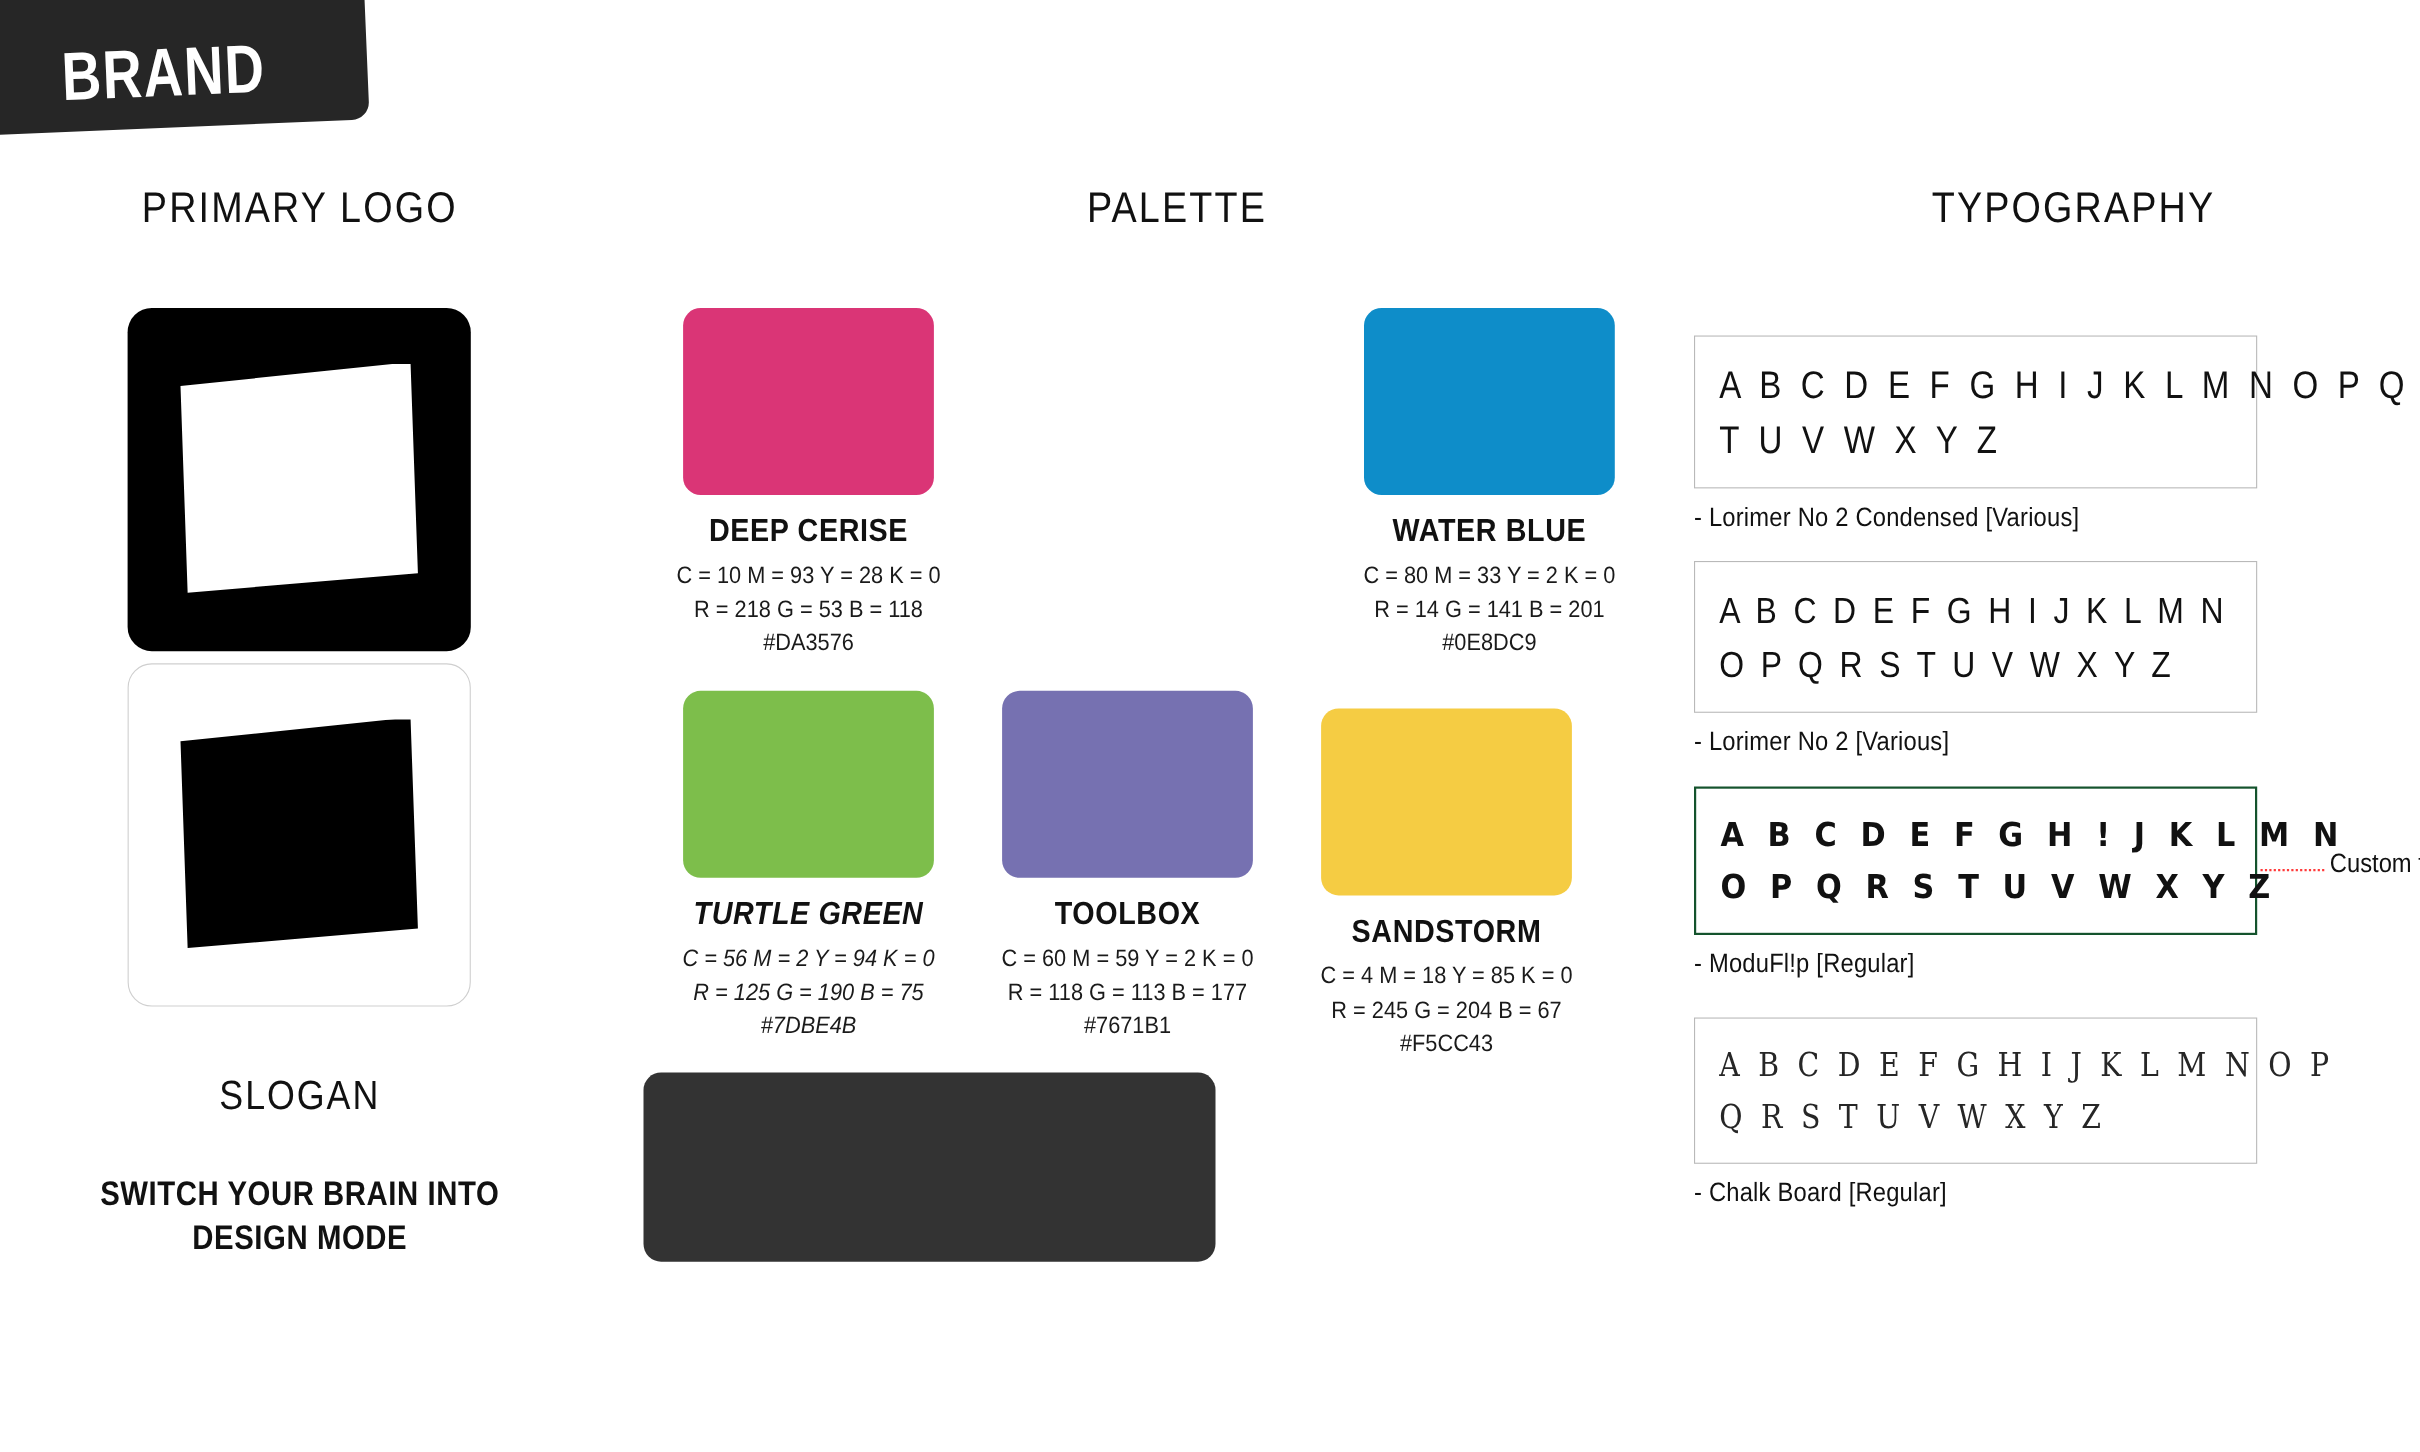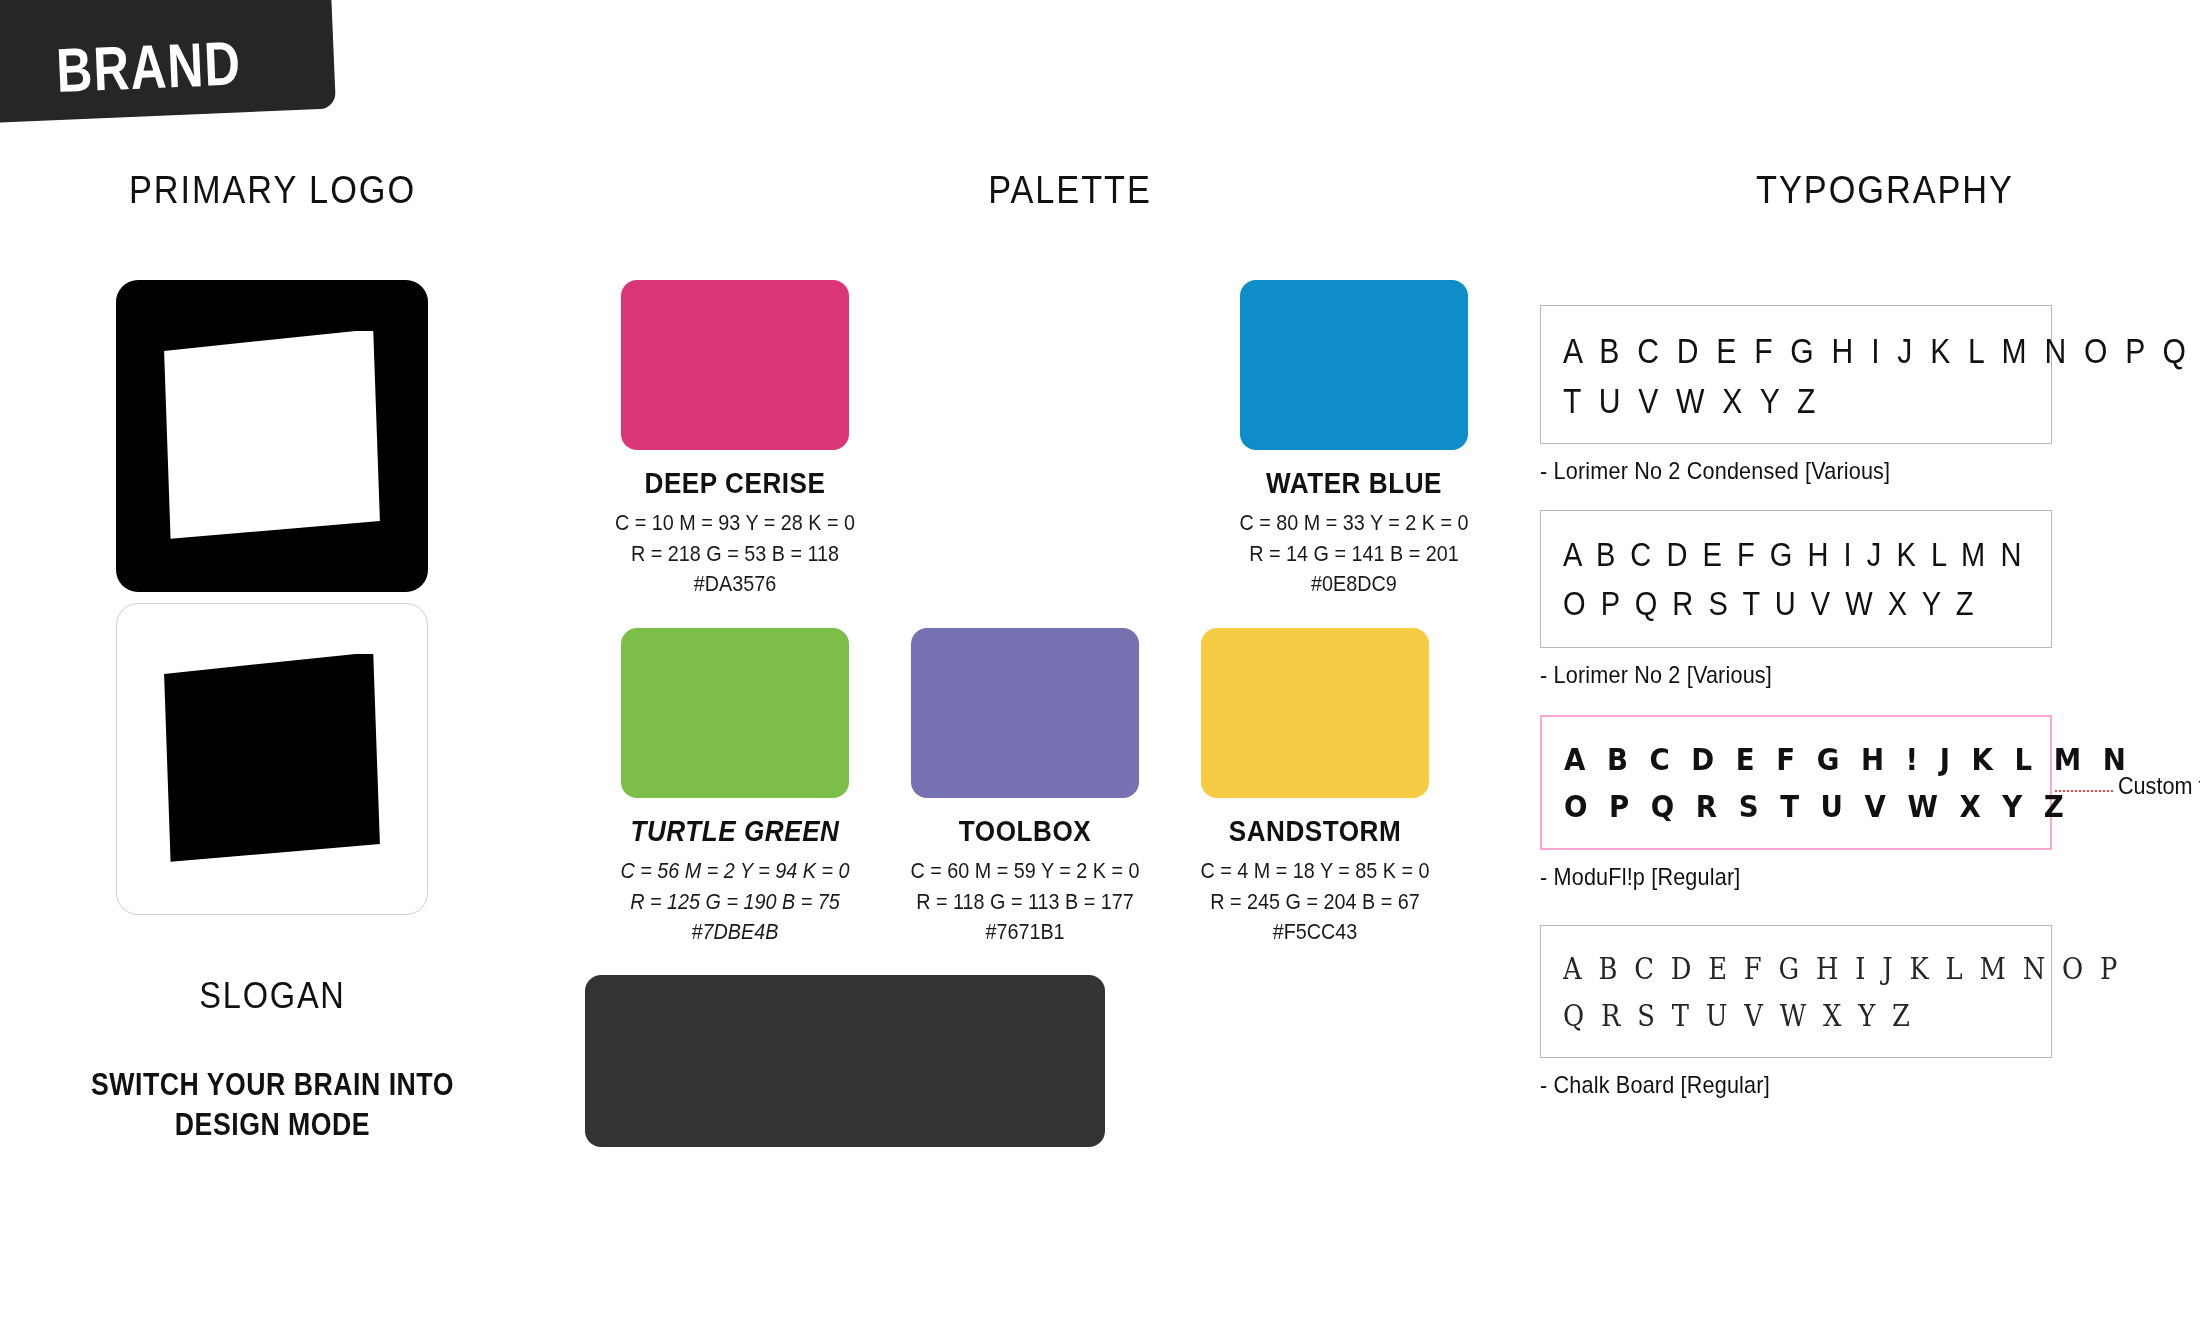--- a/index.html
+++ b/index.html
@@ -106,21 +106,21 @@
     background: #333333; border-radius: 16px;
   }
   .black-info { position: absolute; left: 1135px; top: 1000px; width: 300px; }
 
   
   .type-group { position: absolute; left: 1540px; width: 512px; }
   .type-box {
     border: 1px solid #b9b9b9; background: #fff;
     padding: 20px 22px 18px 22px;
   }
-  .type-box.custom { border: 2px solid #f9a8d4; }
+  .type-box.custom { border: 2px solid #14532d; }
   .type-line { white-space: nowrap; color: #111; }
 
   .face-condensed {
     font-family: "Liberation Sans Narrow", "Liberation Sans", sans-serif;
     font-size: 35px; letter-spacing: 5.5px; line-height: 1.42;
     transform: scaleX(0.86); transform-origin: left center;
   }
   .face-regular {
     font-family: "Liberation Sans", sans-serif;
     font-size: 33px; letter-spacing: 4px; line-height: 1.48;
@@ -280,21 +280,21 @@
   <div class="swatch-cell" style="left:875px; top:628px;">
     <div class="swatch" style="background: rgb(118, 113, 177);"></div>
     <div class="swatch-name">TOOLBOX</div>
     <div class="swatch-specs">
       <div>C = 60 M = 59 Y = 2 K = 0</div>
       <div>R = 118 G = 113 B = 177</div>
       <div>#7671B1</div>
     </div>
   </div>
 
-  <div class="swatch-cell" style="left:1165px; top:628px;">
+  <div class="swatch-cell" style="left:1165px; top:644px;">
     <div class="swatch" style="background: rgb(245, 204, 67);"></div>
     <div class="swatch-name">SANDSTORM</div>
     <div class="swatch-specs">
       <div>C = 4 M = 18 Y = 85 K = 0</div>
       <div>R = 245 G = 204 B = 67</div>
       <div>#F5CC43</div>
     </div>
   </div>
 
   <div class="black-block" style="background: rgb(51, 51, 51);"></div>

